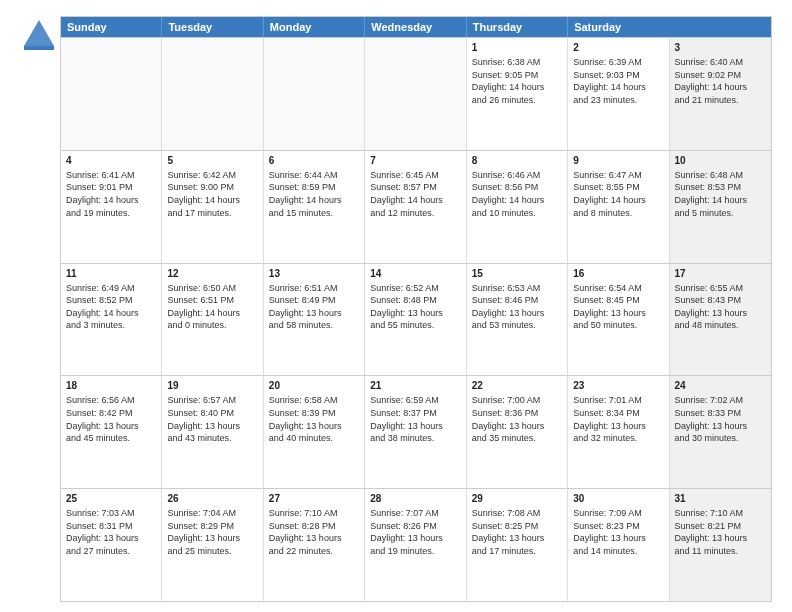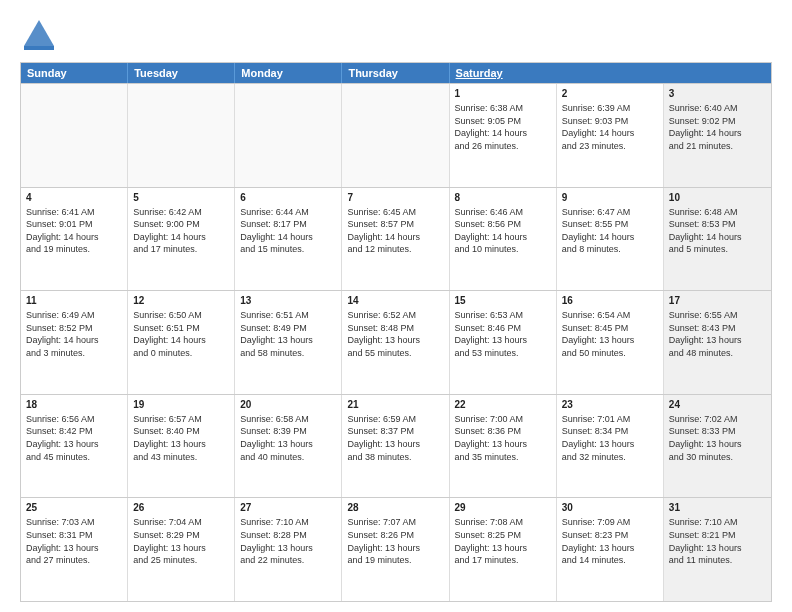--- a/index.html
+++ b/index.html
@@ -8,21 +8,21 @@
       background: #fff;
       width: 792px;
       height: 612px;
       overflow: hidden;
     }
     .page {
       width: 792px;
       height: 612px;
       padding: 16px 20px 10px 20px;
       display: flex;
-      flex-direction: column;
+      flex-direction: row;
     }
     .header {
       display: flex;
       justify-content: space-between;
       align-items: flex-start;
       margin-bottom: 8px;
     }
     .title-area {
       text-align: right;
     }
@@ -48,21 +48,21 @@
       background: #3a7abf;
     }
     .cal-header-cell {
       color: #fff;
       font-size: 11px;
       font-weight: bold;
       padding: 4px 6px;
       border-right: 1px solid #5a9ad9;
       text-align: left;
     }
-    .cal-header-cell:last-child { border-right: none; text-decoration: underline; }
+    .cal-header-cell:last-child { border-right: none; }
     .cal-body {
       display: flex;
       flex-direction: column;
       flex: 1;
     }
     .cal-week {
       display: grid;
       grid-template-columns: repeat(7, 1fr);
       flex: 1;
       border-top: 1px solid #ccc;
@@ -130,20 +130,21 @@
       <div class="main-title"></div>
       <div class="subtitle"></div>
     </div>
   </div>
 
   <div class="calendar">
     <div class="cal-header-row" id="cal-header">
         <div class="cal-header-cell">Sunday</div>
         <div class="cal-header-cell">Tuesday</div>
         <div class="cal-header-cell">Monday</div>
+        <div class="cal-header-cell">Wednesday</div>
         <div class="cal-header-cell">Thursday</div>
         <div class="cal-header-cell">Saturday</div>
       </div>
     <div class="cal-body" id="cal-body">
         <div class="cal-week">
           <div class="cal-cell empty"></div>
           <div class="cal-cell empty"></div>
           <div class="cal-cell empty"></div>
           <div class="cal-cell empty"></div>
           <div class="cal-cell">
@@ -179,21 +180,21 @@
           <div class="cal-cell">
             <div class="day-num">5</div>
             <div>Sunrise: 6:42 AM</div>
             <div>Sunset: 9:00 PM</div>
             <div>Daylight: 14 hours</div>
             <div>and 17 minutes.</div>
           </div>
           <div class="cal-cell">
             <div class="day-num">6</div>
             <div>Sunrise: 6:44 AM</div>
-            <div>Sunset: 8:17 PM</div>
+            <div>Sunset: 8:59 PM</div>
             <div>Daylight: 14 hours</div>
             <div>and 15 minutes.</div>
           </div>
           <div class="cal-cell">
             <div class="day-num">7</div>
             <div>Sunrise: 6:45 AM</div>
             <div>Sunset: 8:57 PM</div>
             <div>Daylight: 14 hours</div>
             <div>and 12 minutes.</div>
           </div>

